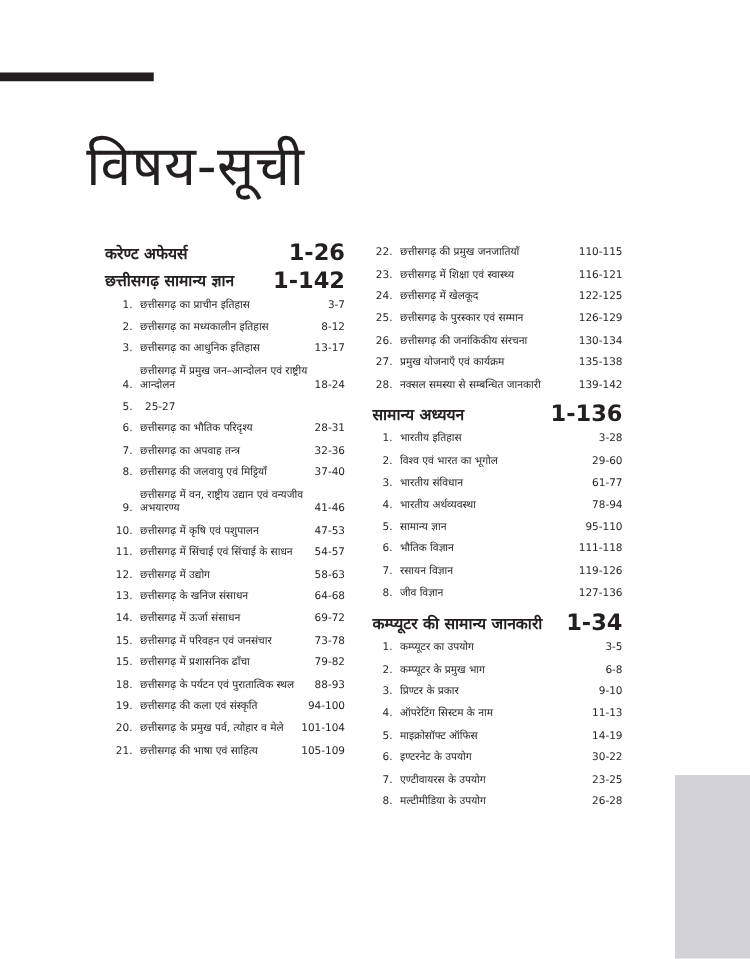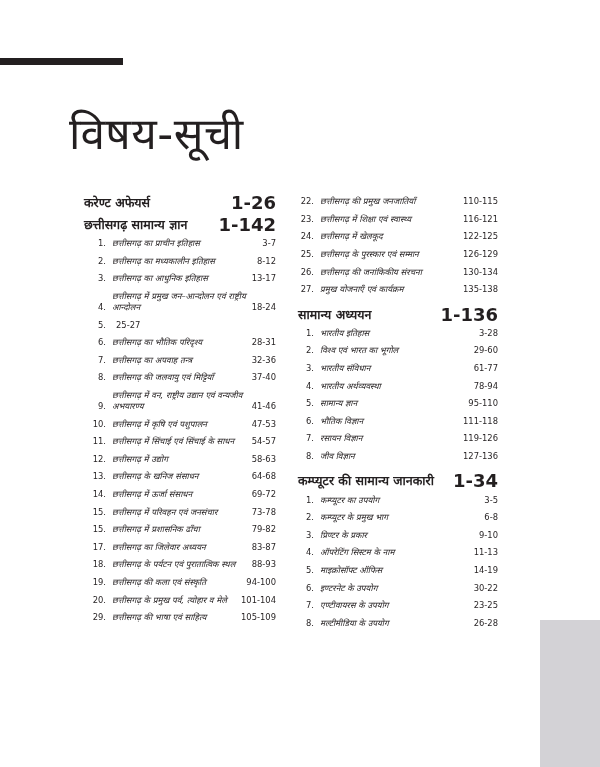--- a/index.html
+++ b/index.html
@@ -10,21 +10,21 @@
   .top-bar { position:absolute; left:0; top:58px; width:123px; height:7px; background:#231f20; }
   .page-title { position:absolute; left:69px; top:112px; font-size:44px; font-weight:normal; letter-spacing:0.5px; line-height:1; margin:0; }
   .col { position:absolute; top:193px; }
   .col-left { left:84px; width:192px; }
   .col-right { left:298px; width:200px; }
   .section-head { display:flex; justify-content:space-between; align-items:center; font-weight:bold; font-size:12.5px; line-height:20px; }
   .section-head.first { margin-bottom:2px; }
   .section-head .pg { font-size:18px; }
   .item { display:flex; align-items:flex-end; font-size:8.4px; line-height:11px; padding:3.3px 0; }
   .item .num { width:22px; flex:0 0 22px; text-align:right; padding-right:6px; box-sizing:border-box; }
-  .item .txt { flex:1;font-style:italic; }
+  .item .txt { flex:1; }
   .item .pg { flex:0 0 auto; text-align:center; padding-left:4px; }
   .col-left .item .num { padding-left:8px; width:28px; flex-basis:28px; }
   .gap { height:6px; }
   .side-block { position:absolute; left:540px; top:620px; width:60px; height:147px; background:#d3d2d6; }
 </style>
 </head>
 <body>
 
 <div class="top-bar"></div>
 <h1 class="page-title">विषय-सूची</h1>
@@ -112,41 +112,36 @@
         <span class="num">15.</span>
         <span class="txt">छत्तीसगढ़ में परिवहन एवं जनसंचार</span>
         <span class="pg">73-78</span>
       </div>
       <div class="item">
         <span class="num">15.</span>
         <span class="txt">छत्तीसगढ़ में प्रशासनिक ढाँचा</span>
         <span class="pg">79-82</span>
       </div>
       <div class="item">
-        <span class="num">17.</span>
-        <span class="txt">छत्तीसगढ़ का जिलेवार अध्ययन</span>
-        <span class="pg">83-87</span>
-      </div>
-      <div class="item">
         <span class="num">18.</span>
         <span class="txt">छत्तीसगढ़ के पर्यटन एवं पुरातात्विक स्थल</span>
         <span class="pg">88-93</span>
       </div>
       <div class="item">
         <span class="num">19.</span>
         <span class="txt">छत्तीसगढ़ की कला एवं संस्कृति</span>
         <span class="pg">94-100</span>
       </div>
       <div class="item">
         <span class="num">20.</span>
         <span class="txt">छत्तीसगढ़ के प्रमुख पर्व, त्योहार व मेले</span>
         <span class="pg">101-104</span>
       </div>
       <div class="item">
-        <span class="num">29.</span>
+        <span class="num">21.</span>
         <span class="txt">छत्तीसगढ़ की भाषा एवं साहित्य</span>
         <span class="pg">105-109</span>
       </div>
     </div>
 </div>
 
 <div class="col col-right">
   <div id="cg-right">
       <div class="item">
         <span class="num">22.</span>
@@ -170,20 +165,25 @@
       </div>
       <div class="item">
         <span class="num">26.</span>
         <span class="txt">छत्तीसगढ़ की जनांकिकीय संरचना</span>
         <span class="pg">130-134</span>
       </div>
       <div class="item">
         <span class="num">27.</span>
         <span class="txt">प्रमुख योजनाएँ एवं कार्यक्रम</span>
         <span class="pg">135-138</span>
+      </div>
+      <div class="item">
+        <span class="num">28.</span>
+        <span class="txt">नक्सल समस्या से सम्बन्धित जानकारी</span>
+        <span class="pg">139-142</span>
       </div>
     </div>
   <div class="gap"></div>
   <div class="section-head">
     <span>सामान्य अध्ययन</span>
     <span class="pg">1-136</span>
   </div>
   <div id="gs-list">
       <div class="item">
         <span class="num">1.</span>

